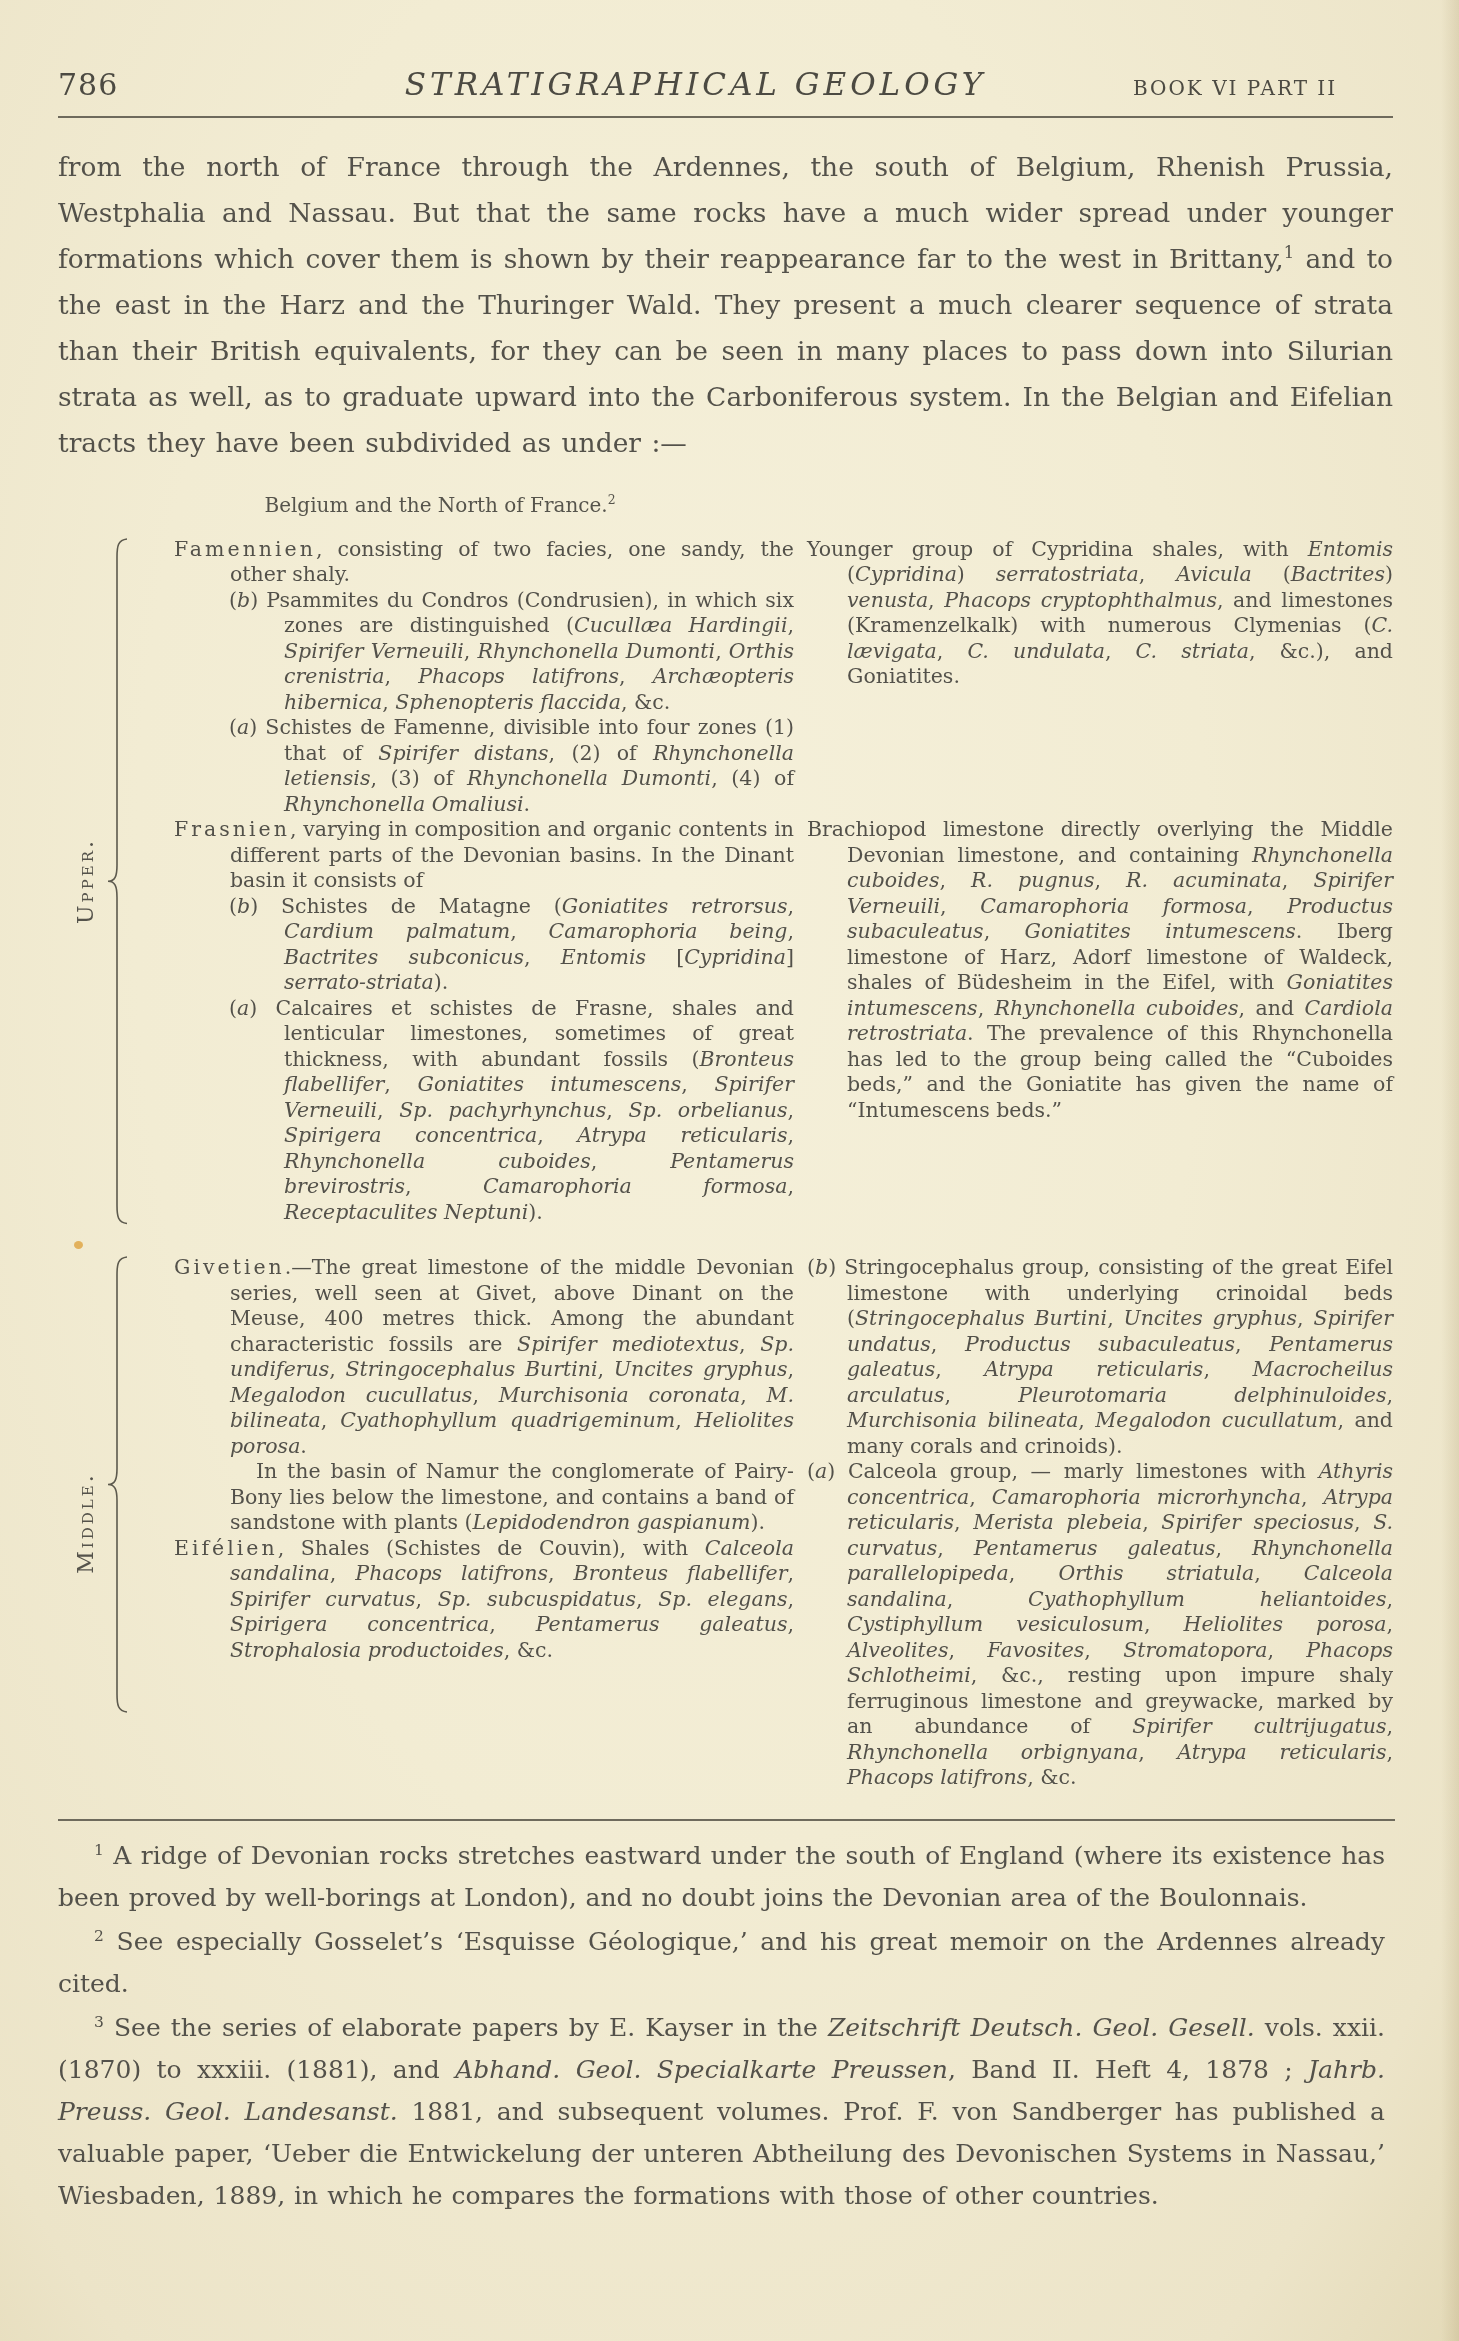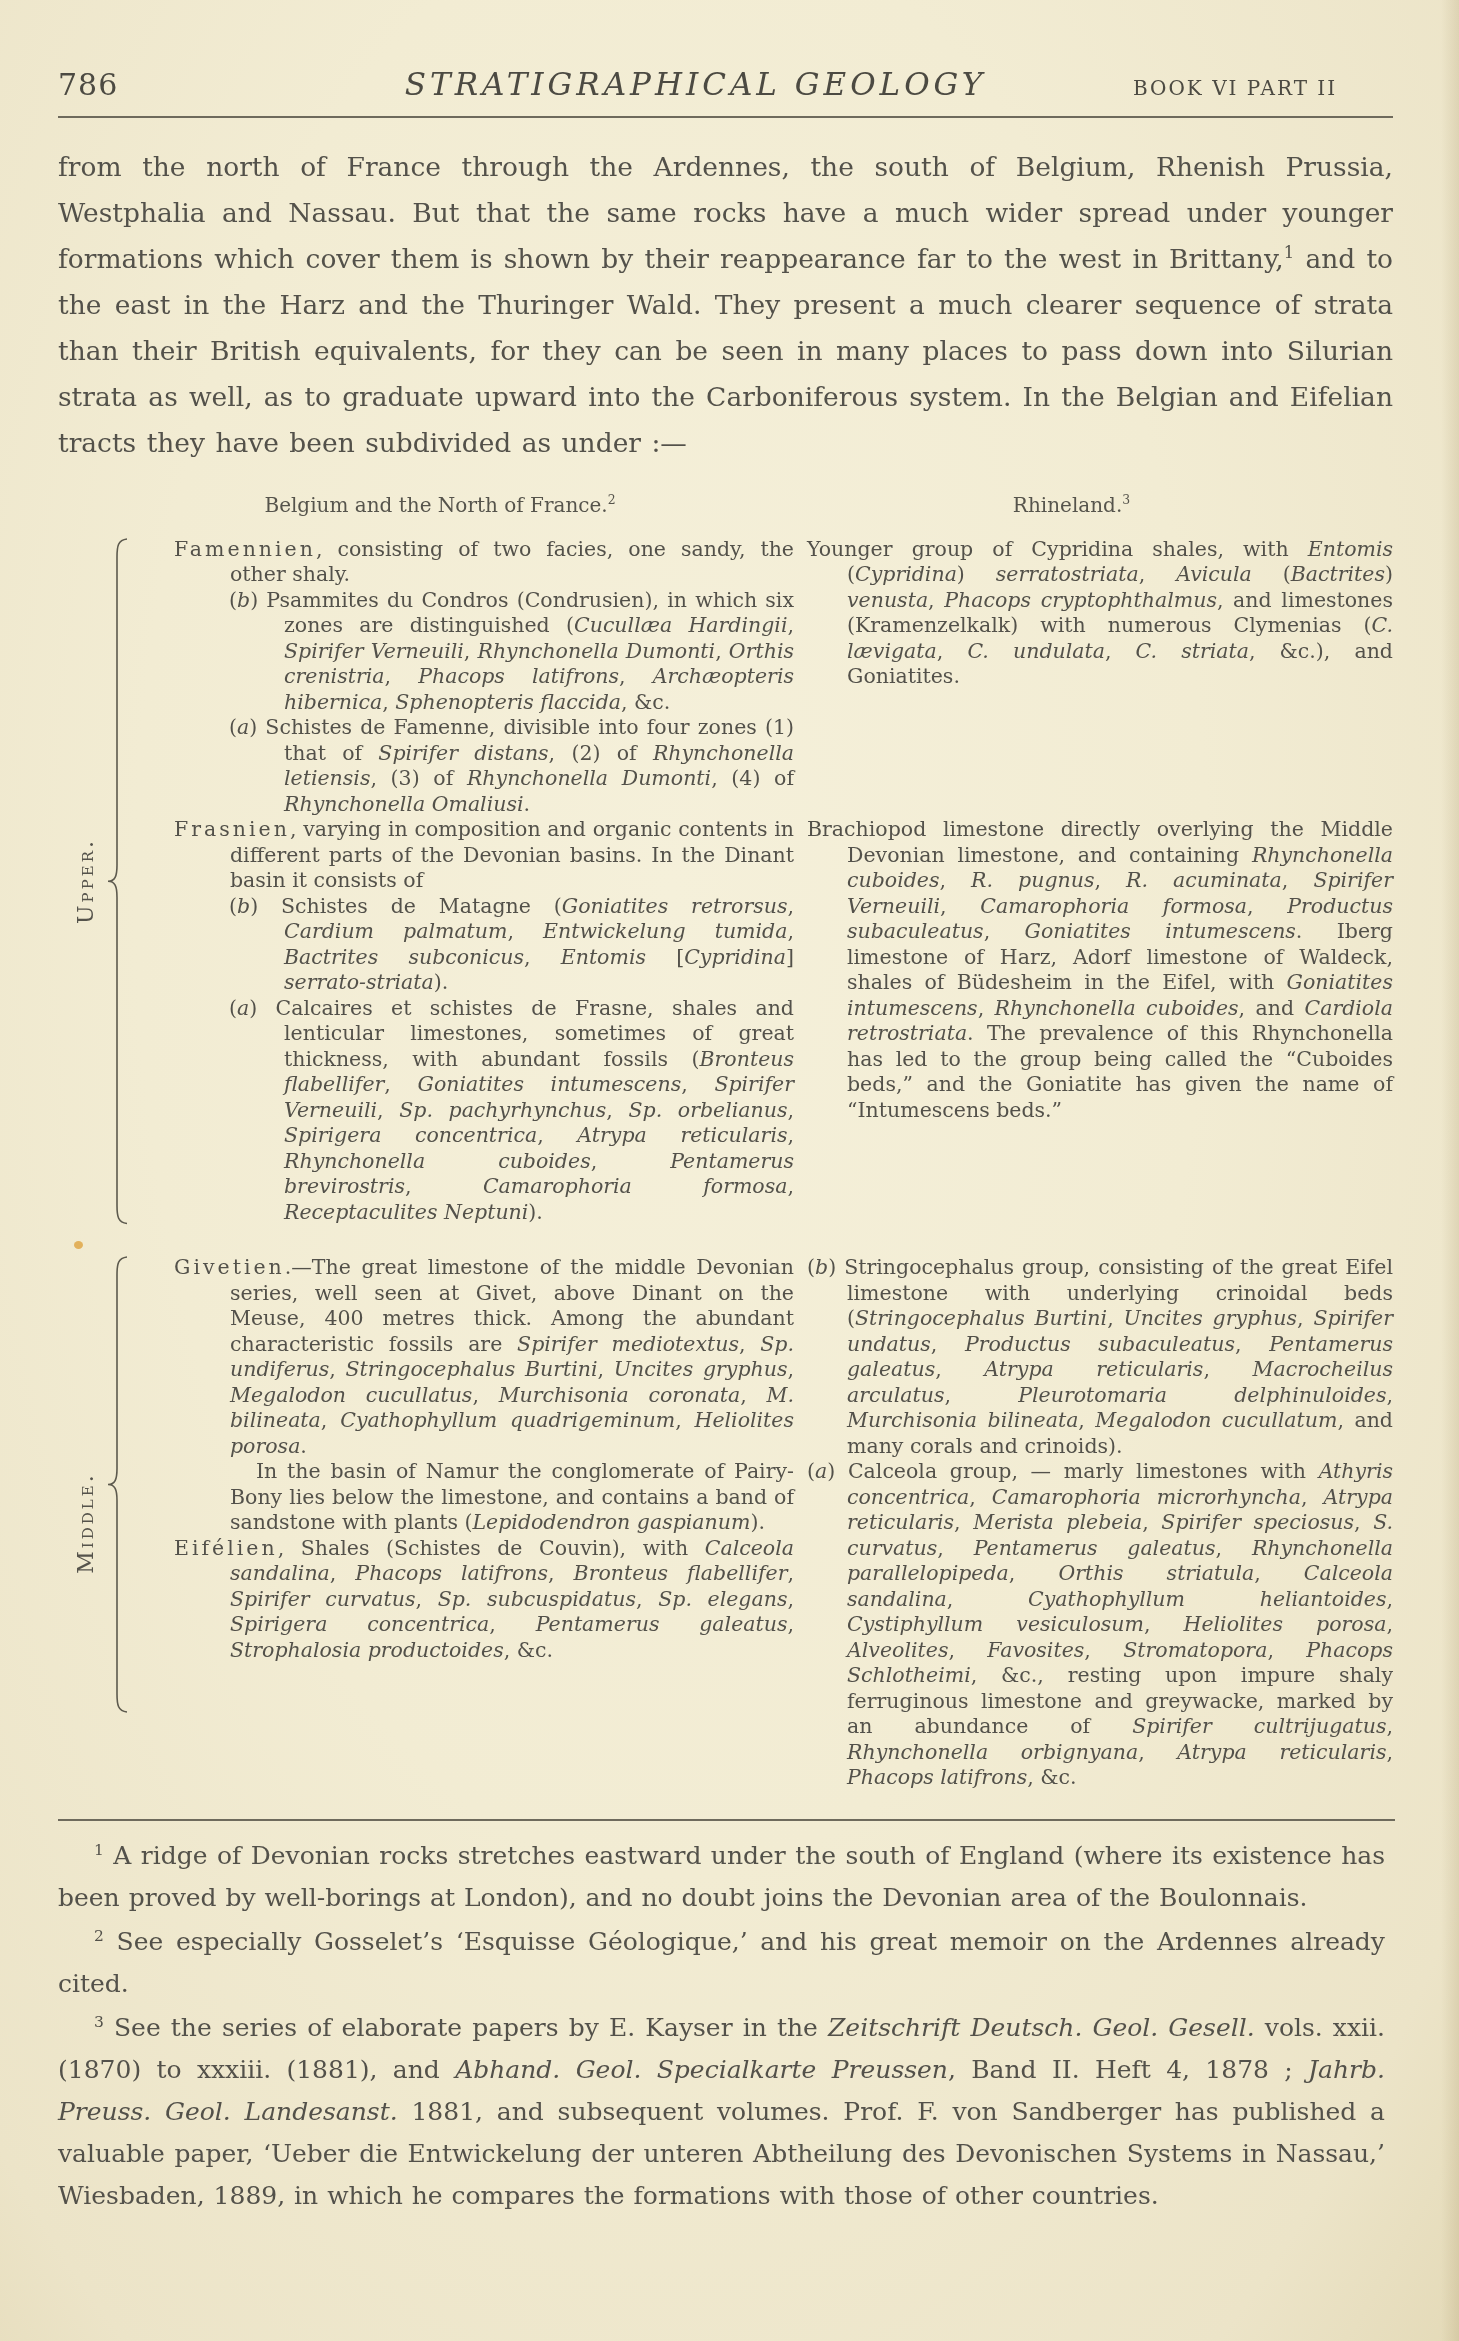--- a/index.html
+++ b/index.html
@@ -67,21 +67,20 @@
     <div class="bookpart">BOOK VI PART II</div>
   </div>
   <hr class="hdr-rule">
 
   <p class="intro">from the north of France through the Ardennes, the south of Belgium, Rhenish Prussia, Westphalia and Nassau.  But that the same rocks have a much wider spread under younger formations which cover them is shown by their reappearance far to the west in Brittany,<sup>1</sup> and to the east in the Harz and the Thuringer Wald.  They present a much clearer sequence of strata than their British equivalents, for they can be seen in many places to pass down into Silurian strata as well, as to graduate upward into the Carboniferous system.  In the Belgian and Eifelian tracts they have been subdivided as under :—</p>
 
   <div class="tbl">
     <div class="heads">
       <div class="spacer"></div>
       <div class="head-left">Belgium and the North of France.<sup>2</sup></div>
-      <div class="head-right">Rhineland.<sup>3</sup></div>
     </div>
 
     <div class="group">
       <div class="label-cell">
         <span>Upper.</span>
       </div>
       <div class="brace-cell">
         <svg class="brace" width="26" height="688.5" viewBox="0 0 26 688.5">
             <path d="M23,2 C14,3 13,9 13,20 L13,328.25 C13,339.25 11,344.25 4,344.25 C11,344.25 13,349.25 13,360.25 L13,668.5 C13,679.5 14,685.5 23,686.5"></path>
           </svg>
@@ -93,21 +92,21 @@
             <p class="p-item">(<i>b</i>) Psammites du Condros (Condrusien), in which six zones are distinguished (<i>Cucullæa Hardingii</i>, <i>Spirifer Verneuili</i>, <i>Rhynchonella Dumonti</i>, <i>Orthis crenistria</i>, <i>Phacops latifrons</i>, <i>Archæopteris hibernica</i>, <i>Sphenopteris flaccida</i>, &amp;c.</p>
             <p class="p-item">(<i>a</i>) Schistes de Famenne, divisible into four zones (1) that of <i>Spirifer distans</i>, (2) of <i>Rhynchonella letiensis</i>, (3) of <i>Rhynchonella Dumonti</i>, (4) of <i>Rhynchonella Omaliusi</i>.</p>
           </div>
           <div class="row-right">
             <p class="p-right">Younger group of Cypridina shales, with <i>Entomis</i> (<i>Cypridina</i>) <i>serratostriata</i>, <i>Avicula</i> (<i>Bactrites</i>) <i>venusta</i>, <i>Phacops cryptophthalmus</i>, and limestones (Kramenzelkalk) with numerous Clymenias (<i>C. lævigata</i>, <i>C. undulata</i>, <i>C. striata</i>, &amp;c.), and Goniatites.</p>
           </div>
         </div>
         <div class="grow">
           <div class="row-left">
             <p class="p-section"><span class="ls">Frasnien</span>, varying in composition and organic contents in different parts of the Devonian basins.  In the Dinant basin it consists of</p>
-            <p class="p-item">(<i>b</i>) Schistes de Matagne (<i>Goniatites retrorsus</i>, <i>Cardium palmatum</i>, <i>Entwickelung tumida</i>, <i>Bactrites subconicus</i>, <i>Entomis</i> [<i>Cypridina</i>] <i>serrato-striata</i>).</p>
+            <p class="p-item">(<i>b</i>) Schistes de Matagne (<i>Goniatites retrorsus</i>, <i>Cardium palmatum</i>, <i>Camarophoria being</i>, <i>Bactrites subconicus</i>, <i>Entomis</i> [<i>Cypridina</i>] <i>serrato-striata</i>).</p>
             <p class="p-item">(<i>a</i>) Calcaires et schistes de Frasne, shales and lenticular limestones, sometimes of great thickness, with abundant fossils (<i>Bronteus flabellifer</i>, <i>Goniatites intumescens</i>, <i>Spirifer Verneuili</i>, <i>Sp. pachyrhynchus</i>, <i>Sp. orbelianus</i>, <i>Spirigera concentrica</i>, <i>Atrypa reticularis</i>, <i>Rhynchonella cuboides</i>, <i>Pentamerus brevirostris</i>, <i>Camarophoria formosa</i>, <i>Receptaculites Neptuni</i>).</p>
           </div>
           <div class="row-right">
             <p class="p-right">Brachiopod limestone directly overlying the Middle Devonian limestone, and containing <i>Rhynchonella cuboides</i>, <i>R. pugnus</i>, <i>R. acuminata</i>, <i>Spirifer Verneuili</i>, <i>Camarophoria formosa</i>, <i>Productus subaculeatus</i>, <i>Goniatites intumescens</i>.  Iberg limestone of Harz, Adorf limestone of Waldeck, shales of Büdesheim in the Eifel, with <i>Goniatites intumescens</i>, <i>Rhynchonella cuboides</i>, and <i>Cardiola retrostriata</i>.  The prevalence of this Rhynchonella has led to the group being called the “Cuboides beds,” and the Goniatite has given the name of “Intumescens beds.”</p>
           </div>
         </div>
       </div>
     </div>
 
     <div class="group">

